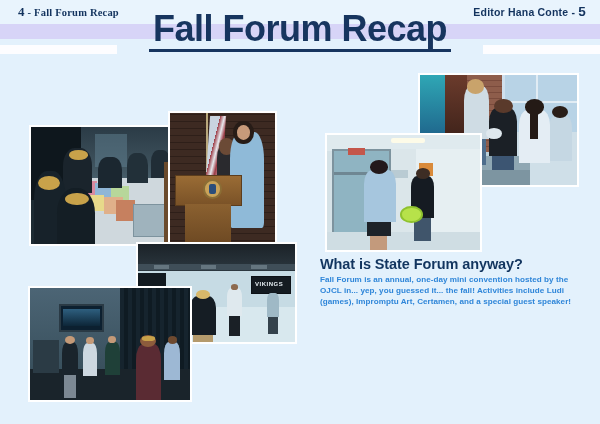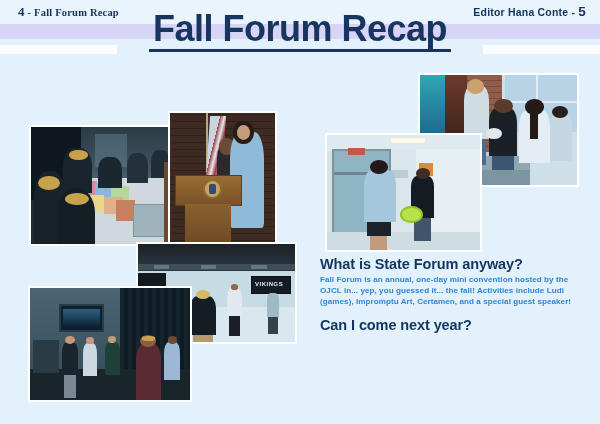--- a/index.html
+++ b/index.html
@@ -328,16 +328,15 @@
     <span class="boy1l"></span>
     <span class="boy1s"></span>
     <span class="boy1"></span>
     <span class="boy1h"></span>
     <span class="frisbee"></span>
   </div>
 
   <div class="article">
     <div class="art-h">What is State Forum anyway?</div>
     <p class="art-p">Fall Forum is an annual, one-day mini convention hosted by the OJCL in... yep, you guessed it... the fall! Activities include Ludi (games), Impromptu Art, Certamen, and a special guest speaker!</p>
-    <div class="art-h second">Can I come next year?</div>
   </div>
 
 </div>
 
 </body></html>

